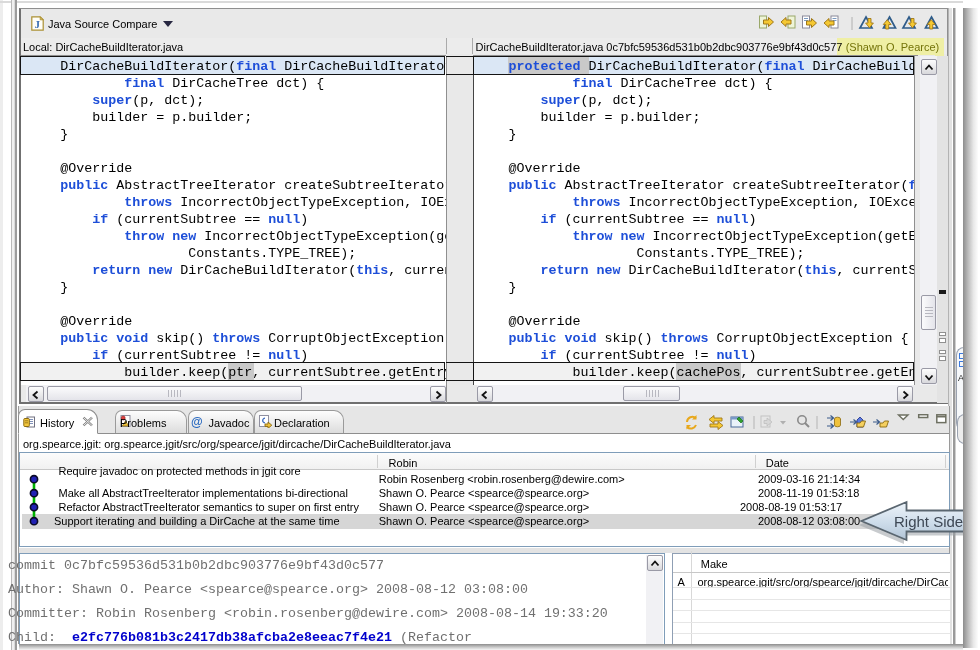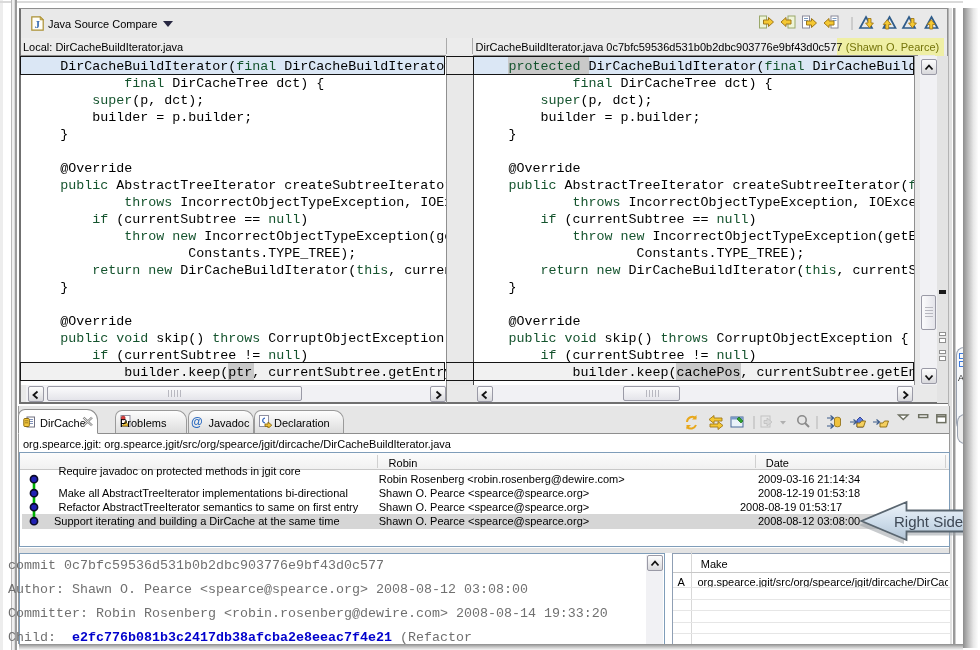--- a/index.html
+++ b/index.html
@@ -2,21 +2,21 @@
 <html><head>
 <meta charset="utf-8">
 <style>
   * { margin:0; padding:0; box-sizing:border-box; }
   html,body { width:980px; height:650px; overflow:hidden; background:#fff;
     font-family:"Liberation Sans", sans-serif; }
   .abs { position:absolute; }
   .ui { font-size:11px; color:#000; white-space:nowrap; }
   pre.code { font-family:"Liberation Mono", monospace; font-size:13.333px;
     line-height:17px; color:#000; white-space:pre; }
-  pre.code b { color:#14532d; font-weight:normal; }
+  pre.code b { color:#1d4ed8; font-weight:bold; }
   .sb-btn { position:absolute; background:linear-gradient(180deg,#fdfdfd,#e8e8ea 60%,#d8d8dc);
     border:1px solid #9a9aa6; border-radius:2px; }
   .sb-btn svg { position:absolute; left:2px; top:3px; }
   .thumb { position:absolute; background:linear-gradient(180deg,#fbfbfc,#e4e4ea);
     border:1px solid #9a9aa6; border-radius:2px; }
   .thumbv { background:linear-gradient(90deg,#fbfbfc,#e4e4ea); }
 </style>
 </head>
 <body>
 
@@ -217,21 +217,21 @@
 
 <svg class="abs" style="left:23px;top:415px" width="12" height="13" viewBox="0 0 12 13">
   <rect x="4" y="2" width="7.5" height="10" fill="#fff" stroke="#707080" stroke-width="1"></rect>
   <line x1="5.5" y1="4.5" x2="10" y2="4.5" stroke="#8090b8" stroke-width="1"></line>
   <line x1="5.5" y1="6.5" x2="10" y2="6.5" stroke="#8090b8" stroke-width="1"></line>
   <line x1="5.5" y1="8.5" x2="10" y2="8.5" stroke="#8090b8" stroke-width="1"></line>
   <rect x="0.8" y="3.5" width="5.5" height="8" rx="1" fill="#f3c73f" stroke="#8a6a10" stroke-width="1"></rect>
   <line x1="2" y1="5.8" x2="5" y2="5.8" stroke="#8a6a10" stroke-width="0.8"></line>
   <line x1="2" y1="7.8" x2="5" y2="7.8" stroke="#8a6a10" stroke-width="0.8"></line>
 </svg>
-<div class="abs ui" style="left:40px;top:416.5px">DirCache</div>
+<div class="abs ui" style="left:40px;top:416.5px">History</div>
 <svg class="abs" style="left:81.5px;top:416px" width="12" height="11" viewBox="0 0 12 11">
   <path d="M1.5 1.5 L10 9.5 M10 1.5 L1.5 9.5" stroke="#7e7e7e" stroke-width="2.4"></path>
   <path d="M1.5 1.5 L10 9.5 M10 1.5 L1.5 9.5" stroke="#f4f4f4" stroke-width="0.9"></path>
 </svg>
 <svg class="abs" style="left:118.5px;top:414px" width="13" height="14" viewBox="0 0 13 14">
   <rect x="2" y="1.5" width="9" height="11" fill="#fff" stroke="#9090a0" stroke-width="1"></rect>
   <circle cx="4.2" cy="4" r="2" fill="#e04040" stroke="#902020" stroke-width="0.6"></circle>
   <path d="M6.5 7 l3.2 5 h-6.4 z" fill="#f0c23c" stroke="#8a6a10" stroke-width="0.8"></path>
 </svg>
 <div class="abs ui" style="left:120px;top:416.5px">Problems</div>
@@ -318,22 +318,22 @@
     <circle cx="6" cy="23.2" r="3.6"></circle>
     <circle cx="6" cy="37.2" r="3.6"></circle>
     <circle cx="6" cy="51.2" r="3.6"></circle>
   </g>
 </svg>
 <div class="abs ui" style="left:58.5px;top:465px">Require javadoc on protected methods in jgit core</div>
 <div class="abs ui" style="left:378.7px;top:473px">Robin Rosenberg &lt;robin.rosenberg@dewire.com&gt;</div>
 <div class="abs ui" style="left:758px;top:473px">2009-03-16 21:14:34</div>
 <div class="abs ui" style="left:58.5px;top:487px">Make all AbstractTreeIterator implementations bi-directional</div>
 <div class="abs ui" style="left:378.7px;top:487px">Shawn O. Pearce &lt;spearce@spearce.org&gt;</div>
-<div class="abs ui" style="left:758px;top:487px">2008-12-19 01:53:18</div>
-<div class="abs ui" style="left:58.5px;top:501px">Refactor AbstractTreeIterator semantics to same on first entry</div>
+<div class="abs ui" style="left:758px;top:487px">2008-11-19 01:53:18</div>
+<div class="abs ui" style="left:58.5px;top:501px">Refactor AbstractTreeIterator semantics to super on first entry</div>
 <div class="abs ui" style="left:378.7px;top:501px">Shawn O. Pearce &lt;spearce@spearce.org&gt;</div>
 <div class="abs ui" style="left:740px;top:501px">2008-08-19 01:53:17</div>
 <div class="abs ui" style="left:54px;top:515px">Support iterating and building a DirCache at the same time</div>
 <div class="abs ui" style="left:378.7px;top:515px">Shawn O. Pearce &lt;spearce@spearce.org&gt;</div>
 <div class="abs ui" style="left:758px;top:515px">2008-08-12 03:08:00</div>
 
 <div class="abs" style="left:18.5px;top:553px;width:646.5px;height:97px;background:#fff;border:1px solid #7f9db9;border-bottom:none"></div>
 <pre class="code abs" style="left:8px;top:553.6px;line-height:24px;color:#707070">commit 0c7bfc59536d531b0b2dbc903776e9bf43d0c577
 Author: Shawn O. Pearce &lt;spearce@spearce.org&gt; 2008-08-12 03:08:00
 Committer: Robin Rosenberg &lt;robin.rosenberg@dewire.com&gt; 2008-08-14 19:33:20

